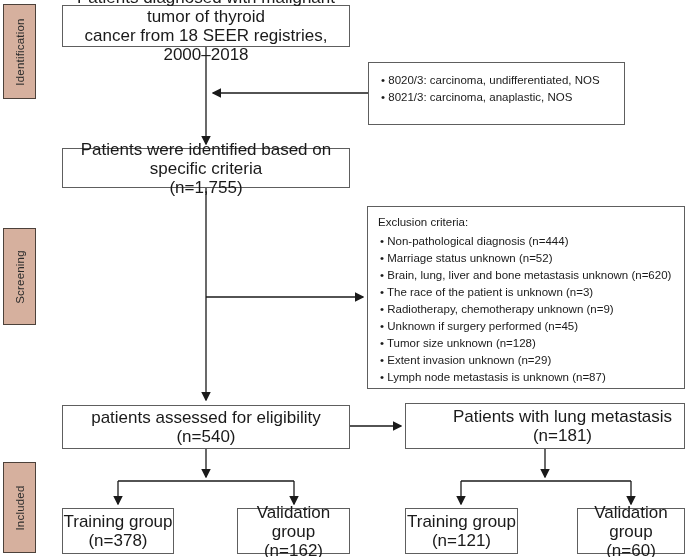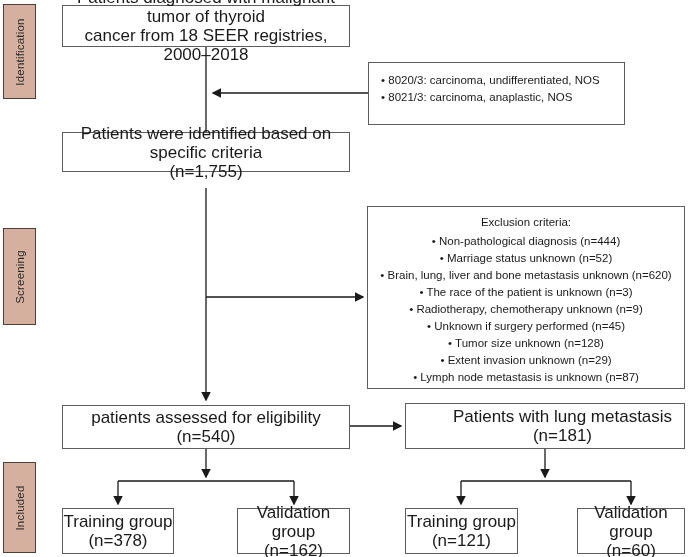--- a/index.html
+++ b/index.html
@@ -76,26 +76,26 @@
     <div>cancer from 18 SEER registries, 2000–2018</div>
   </div>
 
   <div class="fbox listbox" style="left:368px; top:62px; width:257px; height:63px;">
     <ul>
       <li>8020/3: carcinoma, undifferentiated, NOS</li>
       <li>8021/3: carcinoma, anaplastic, NOS</li>
     </ul>
   </div>
 
-  <div class="fbox center2" style="left:62px; top:132px; width:288px; height:40px;">
+  <div class="fbox center2" style="left:62px; top:148px; width:288px; height:40px;">
     <div>Patients were identified based on specific criteria</div>
     <div>(n=1,755)</div>
   </div>
 
-  <div class="fbox listbox" style="left:367px; top:206px; width:318px; height:183px;text-align:center;">
+  <div class="fbox listbox" style="left:367px; top:206px; width:318px; height:183px;">
     <div class="ltitle">Exclusion criteria:</div>
     <ul>
       <li>Non-pathological diagnosis (n=444)</li>
       <li>Marriage status unknown (n=52)</li>
       <li>Brain, lung, liver and bone metastasis unknown (n=620)</li>
       <li>The race of the patient is unknown (n=3)</li>
       <li>Radiotherapy, chemotherapy unknown (n=9)</li>
       <li>Unknown if surgery performed (n=45)</li>
       <li>Tumor size unknown (n=128)</li>
       <li>Extent invasion unknown (n=29)</li>

